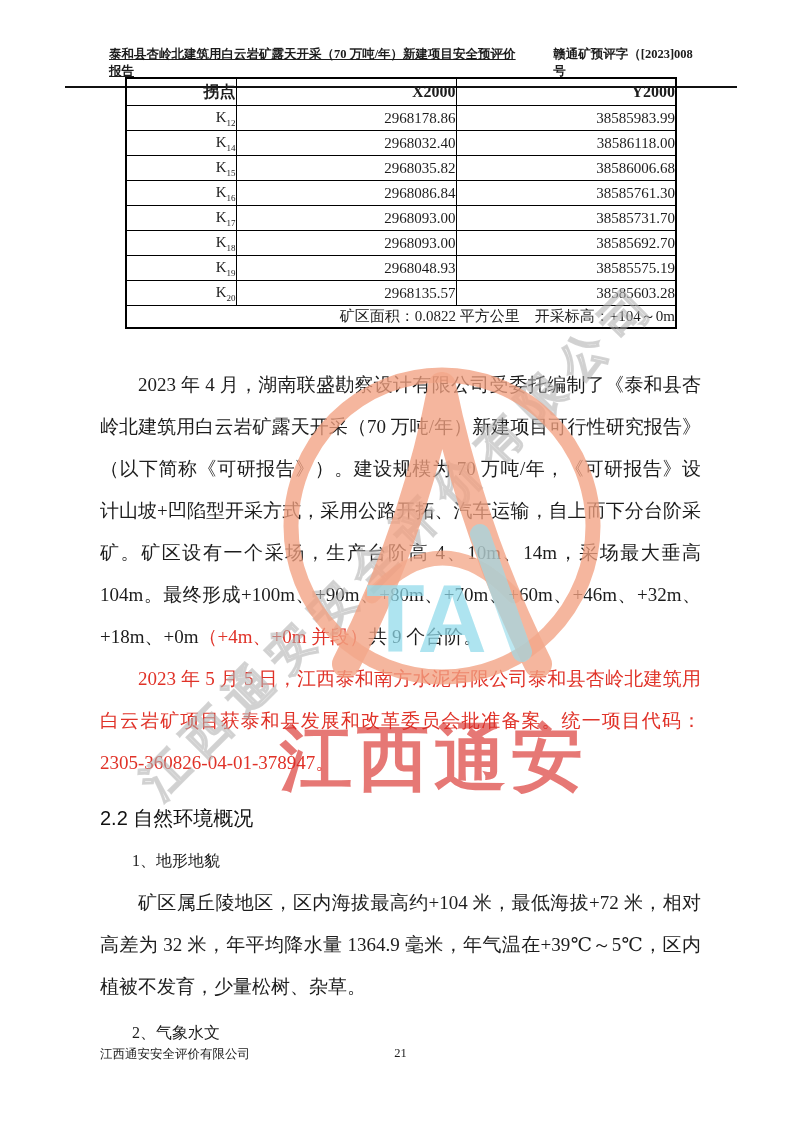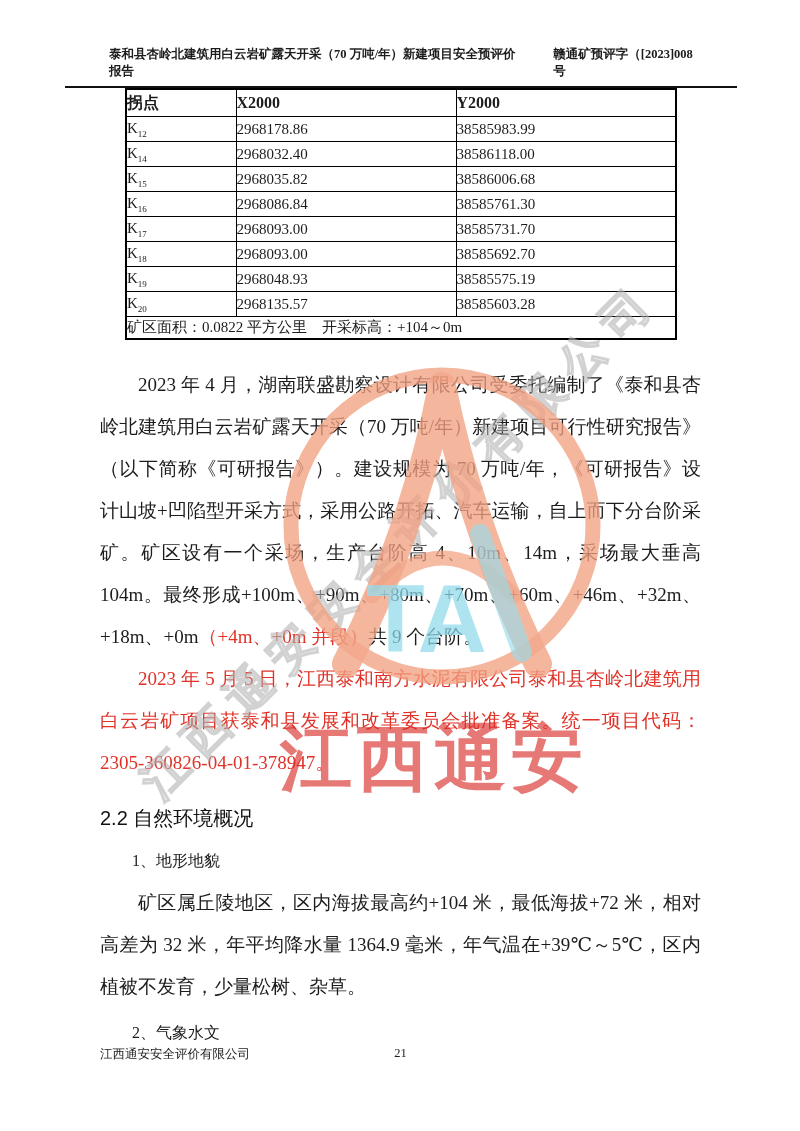--- a/index.html
+++ b/index.html
@@ -9,28 +9,28 @@
     font-family:"Liberation Serif","DejaVu Serif",serif;color:#1c1c1c;
   }
 
   
   .header{
     position:absolute;top:46px;left:65px;width:672px;
     display:flex;justify-content:space-between;align-items:flex-end;
     border-bottom:2.5px solid #111;padding-bottom:6px;
     font-size:12.5px;font-weight:bold;
   }
-  .header .h-left{padding-left:44px;}
+  .header .h-left{padding-left:44px;text-decoration:underline;}
   .header .h-right{padding-right:34px;padding-left:28px;}
 
   
   table.coords{
-    position:absolute;top:88px;left:125px;width:550px;
+    position:absolute;top:77px;left:125px;width:550px;
     border-collapse:collapse;table-layout:fixed;
-    font-size:15px;text-align:left;
+    font-size:15px;text-align:right;
   }
   table.coords col.c1{width:110px;}
   table.coords col.c2{width:220px;}
   table.coords col.c3{width:220px;}
   table.coords th,table.coords td{
     border:1px solid #000;padding:0;height:24px;vertical-align:middle;
     font-weight:normal;
   }
   table.coords tr.head th{height:26px;font-weight:bold;font-size:16px;}
   table.coords{border:2px solid #000;}

